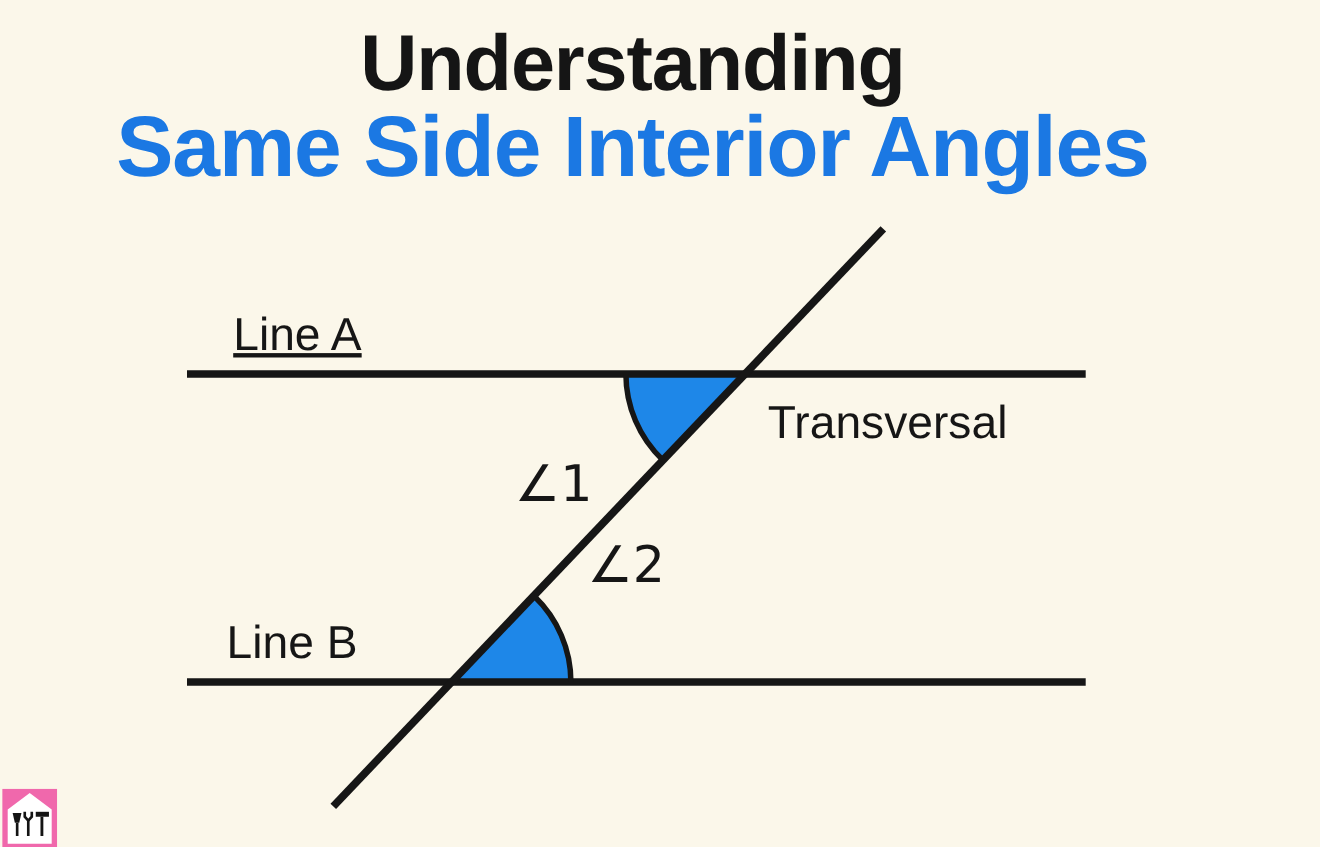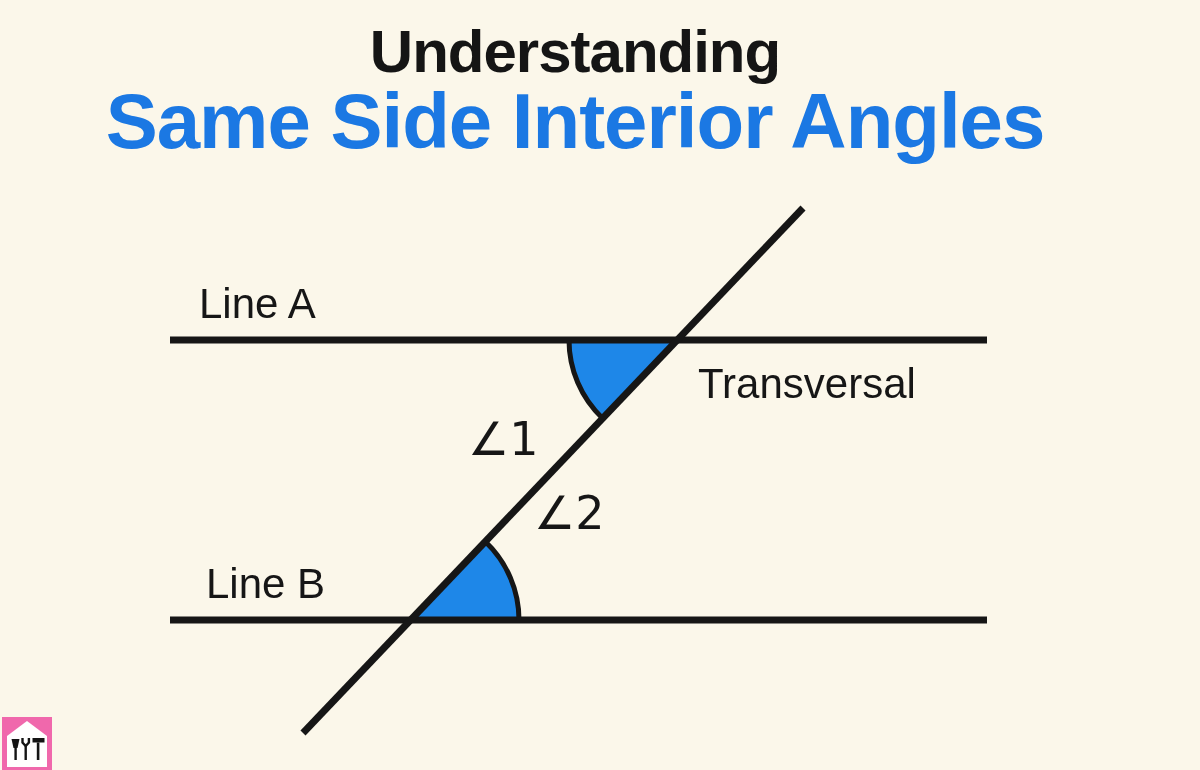--- a/index.html
+++ b/index.html
@@ -13,21 +13,21 @@
   }
   .title-wrap {
     position: absolute;
     left: 0;
     top: 22px;
     width: 1150px;
     text-align: center;
     line-height: 1;
   }
   .title-line1 {
-    font-size: 60px;
+    font-size: 72px;
     font-weight: bold;
     letter-spacing: -1px;
     color: #151515;
   }
   .title-line2 {
     font-size: 78px;
     font-weight: bold;
     letter-spacing: -1px;
     color: #1B78E3;
   }
@@ -36,21 +36,21 @@
     left: 0;
     top: 0;
   }
   .diagram-label {
     position: absolute;
     font-size: 42px;
     font-weight: 500;
     color: #161616;
     white-space: nowrap;
   }
-  .label-line-a { left: 199px; top: 280px; }
+  .label-line-a { left: 212px; top: 280px; text-decoration: underline; }
   .label-line-b { left: 206px; top: 560px; }
   .label-transversal { left: 698px; top: 360px; }
   .angle-label {
     position: absolute;
     font-family: "DejaVu Sans", "Liberation Sans", sans-serif;
     font-size: 46px;
     font-weight: 500;
     color: #161616;
     white-space: nowrap;
   }

